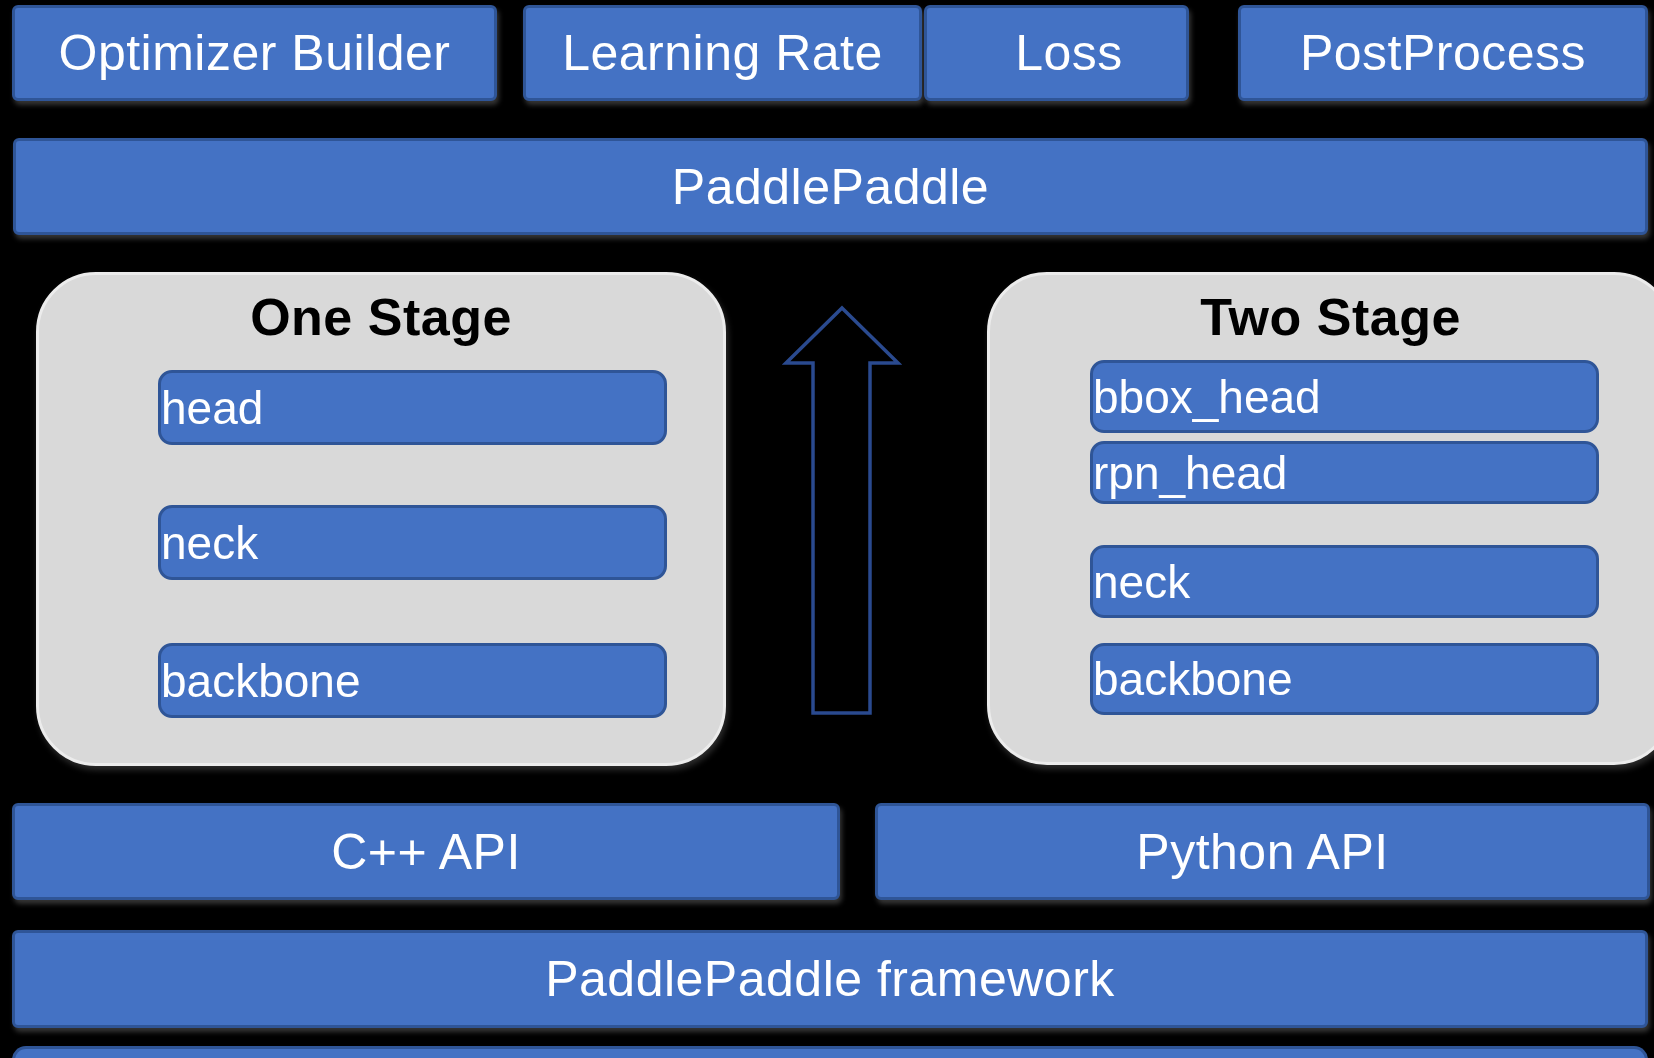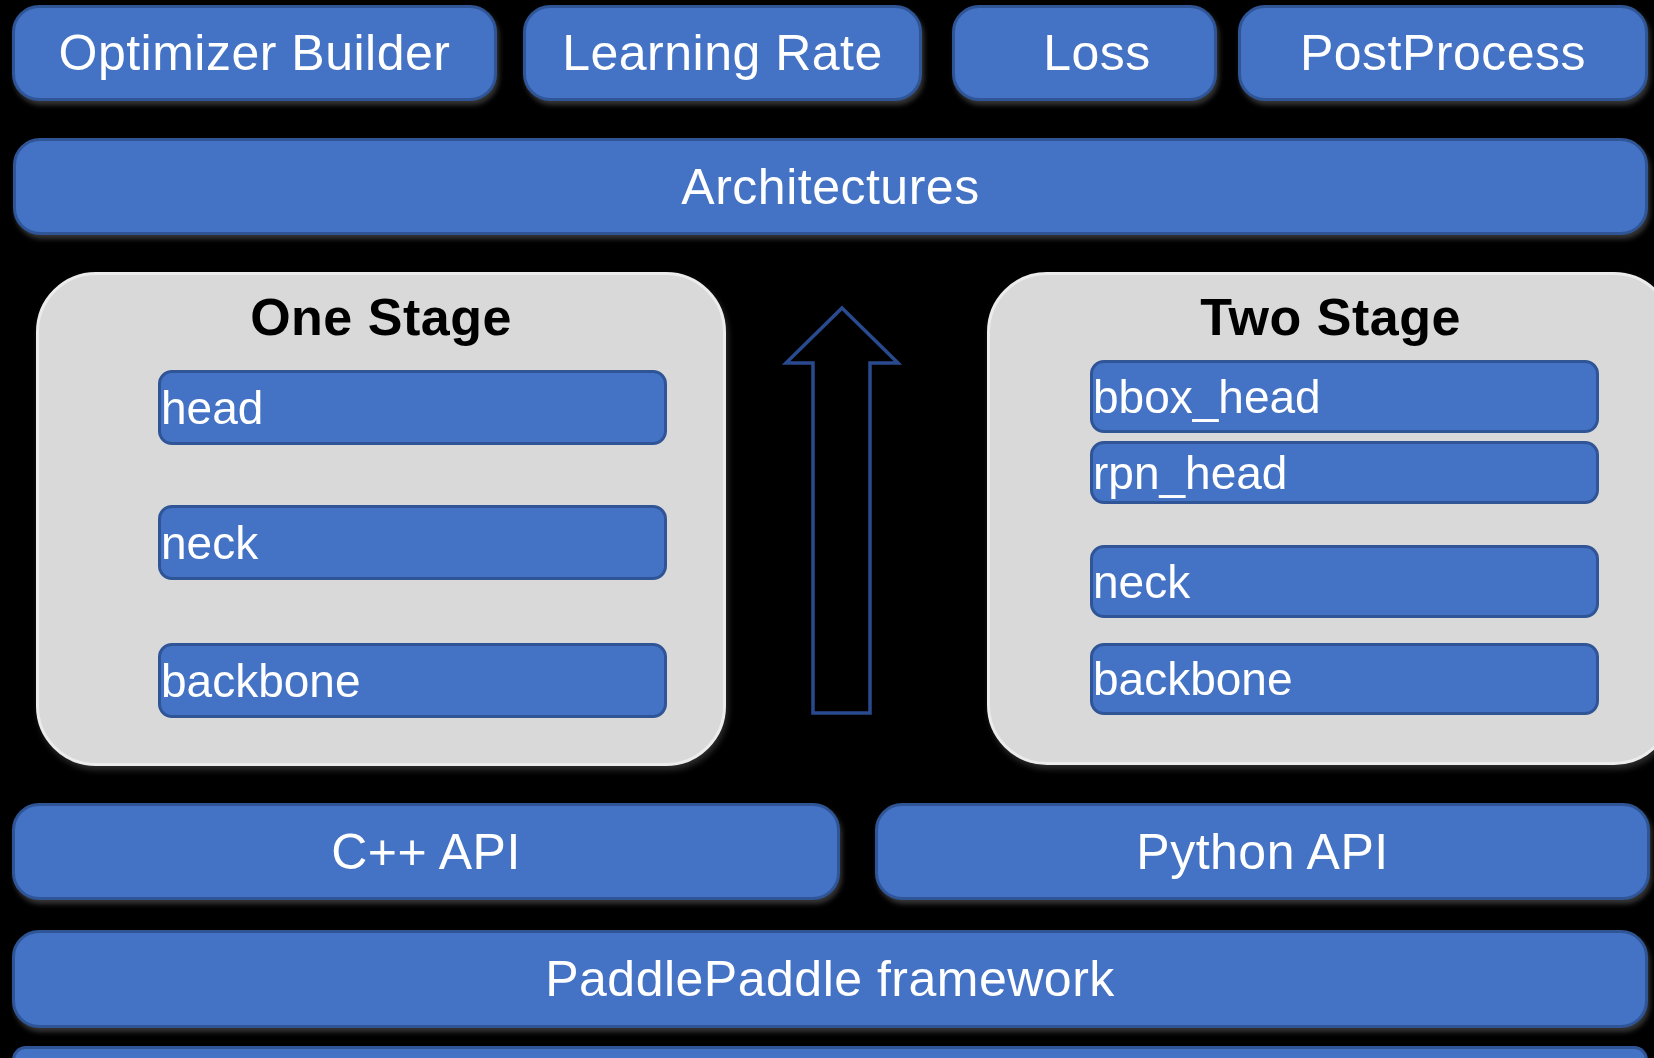--- a/index.html
+++ b/index.html
@@ -8,21 +8,21 @@
     width: 1654px;
     height: 1058px;
     background: var(--bg, #000000);
     overflow: hidden;
     font-family: "Liberation Sans", sans-serif;
   }
   .box {
     position: absolute;
     background: var(--box-fill, #4472C4);
     border: 3px solid var(--box-border, #2F5597);
-    border-radius: 27px;
+    border-radius: 6px;
     box-sizing: border-box;
     display: flex;
     align-items: center;
     justify-content: center;
     color: var(--text-light, #FFFFFF);
     font-size: 50px;
     font-weight: 400;
     letter-spacing: 0.5px;
     box-shadow: 2px 4px 5px rgba(140,140,140,0.38);
     white-space: nowrap;
@@ -79,29 +79,29 @@
 <body>
 
 <div id="stage">
 
   <div class="box" style="left:12px; top:5px; width:485px; height:96px;">
     <span>Optimizer Builder</span>
   </div>
   <div class="box" style="left:523px; top:5px; width:399px; height:96px;">
     <span>Learning Rate</span>
   </div>
-  <div class="box" style="left:952px; top:5px; width:265px; height:96px;padding-left:25px;">
+  <div class="box" style="left:924px; top:5px; width:265px; height:96px;padding-left:25px;">
     <span>Loss</span>
   </div>
   <div class="box" style="left:1238px; top:5px; width:410px; height:96px;">
     <span>PostProcess</span>
   </div>
 
   <div class="box" style="left:13px; top:138px; width:1635px; height:97px;">
-    <span>Architectures</span>
+    <span>PaddlePaddle</span>
   </div>
 
   <div class="panel" style="left:12px; top:272px; width:690px; height:494px;">
     <div class="panel-title">One Stage</div>
     <div class="bar" style="left:119px; top:95px; width:509px; height:75px;">
       <span>head</span>
     </div>
     <div class="bar" style="left:119px; top:230px; width:509px; height:75px;">
       <span>neck</span>
     </div>

